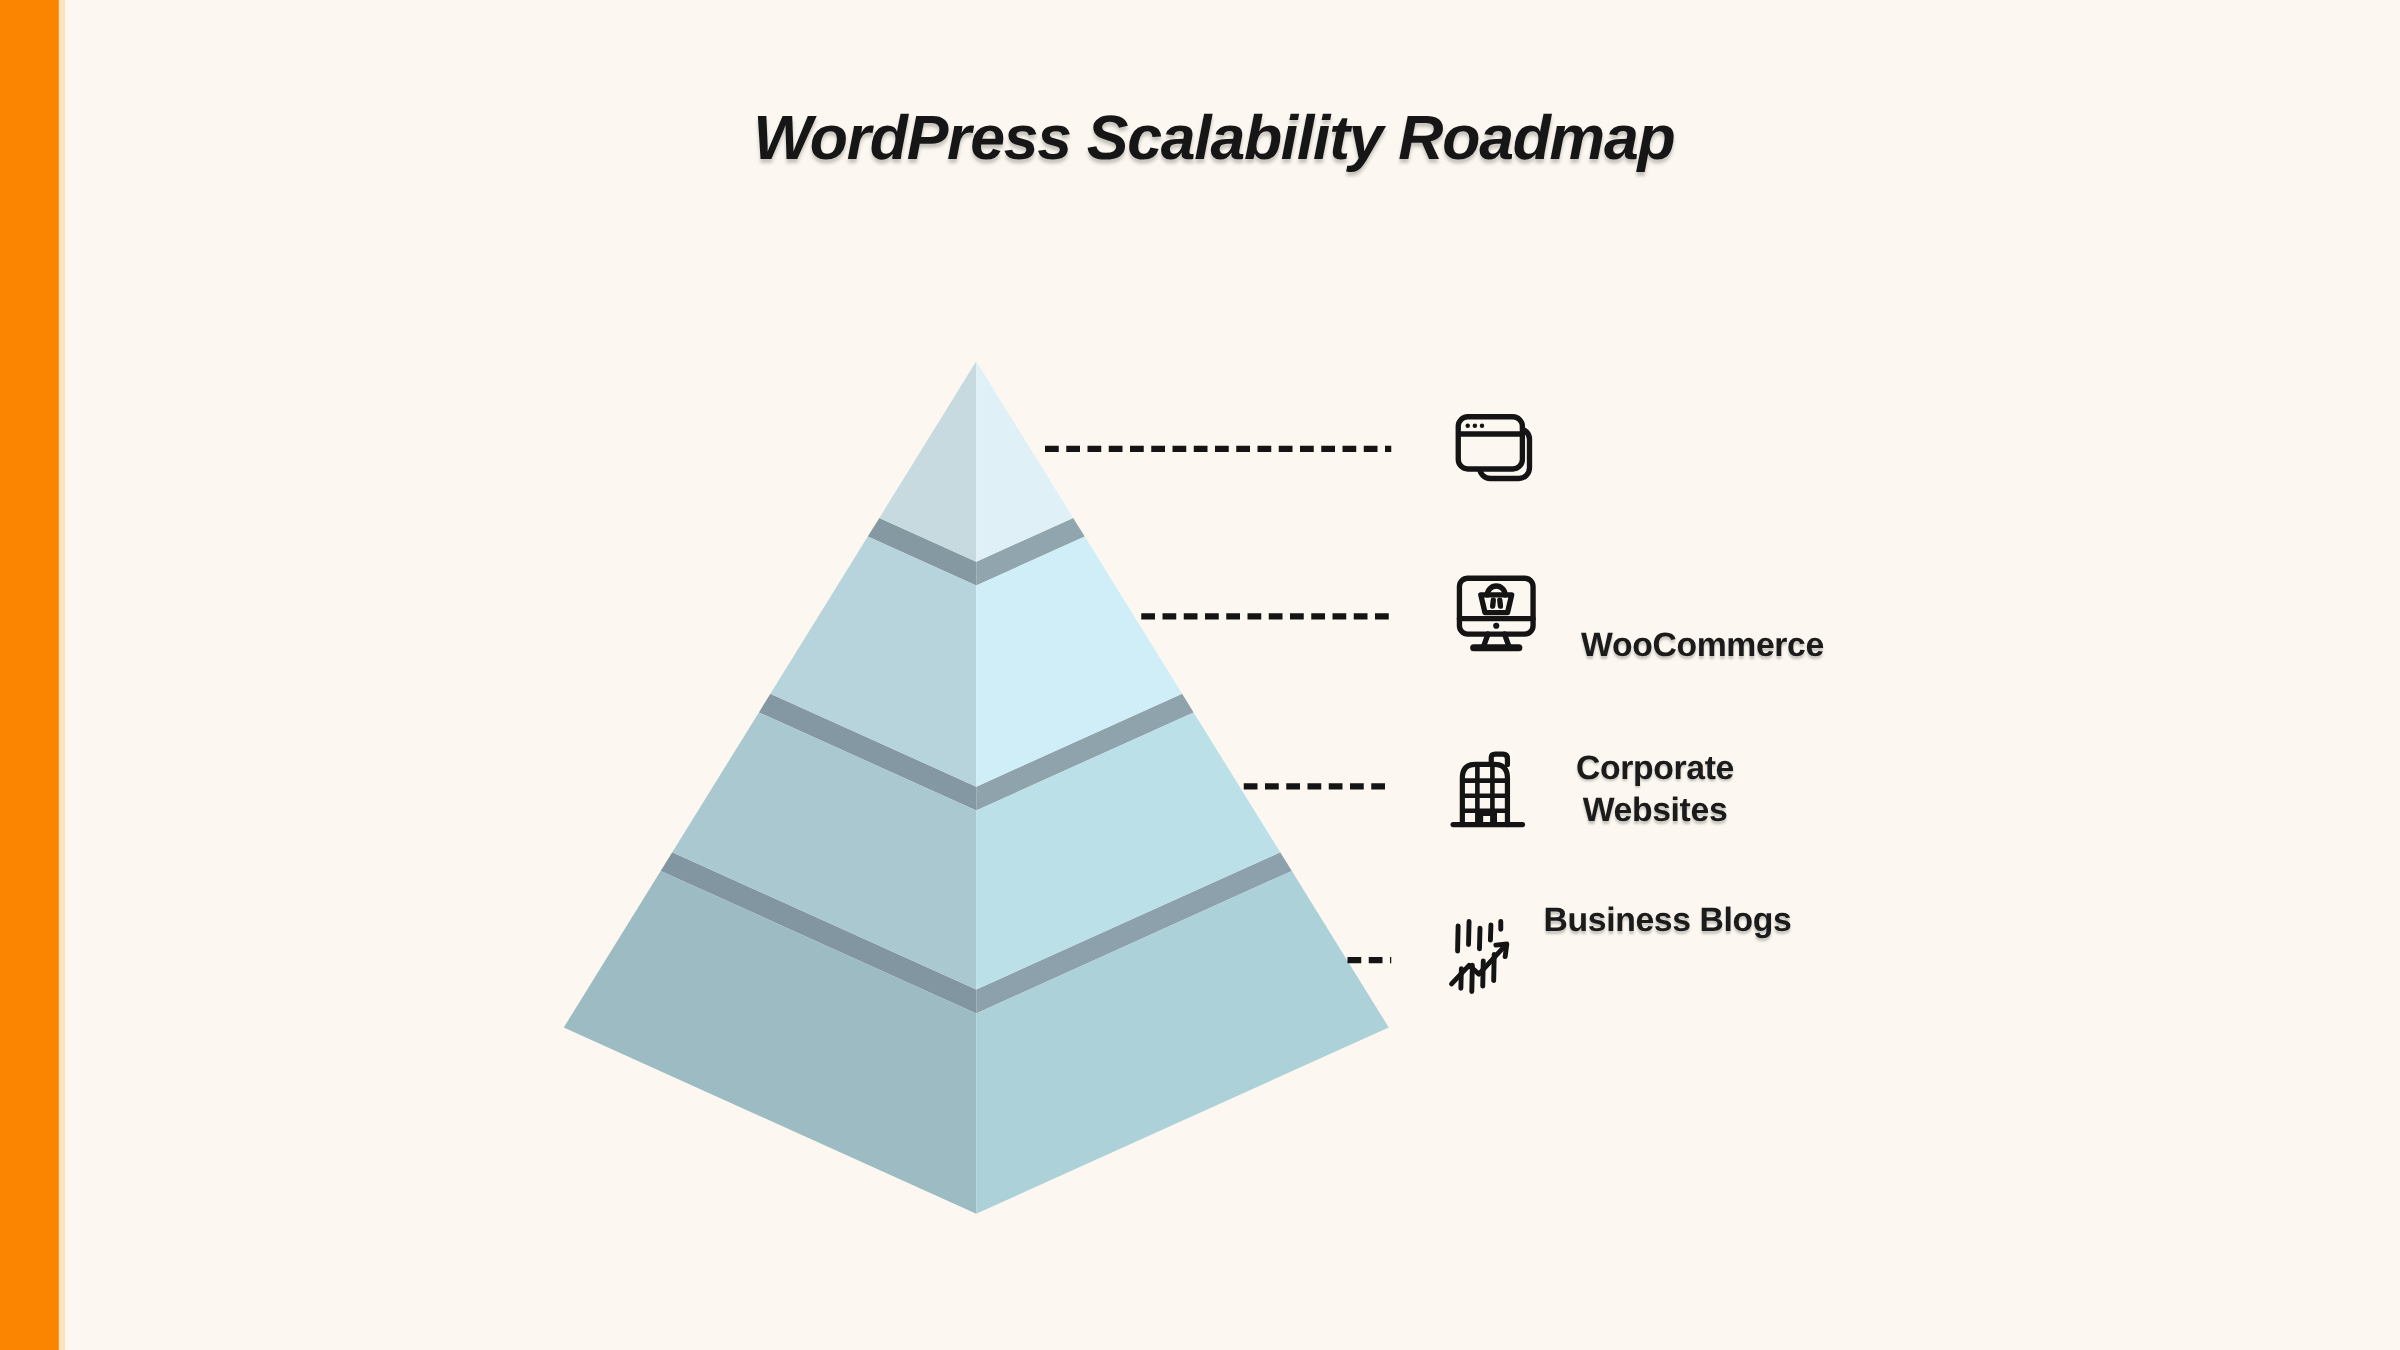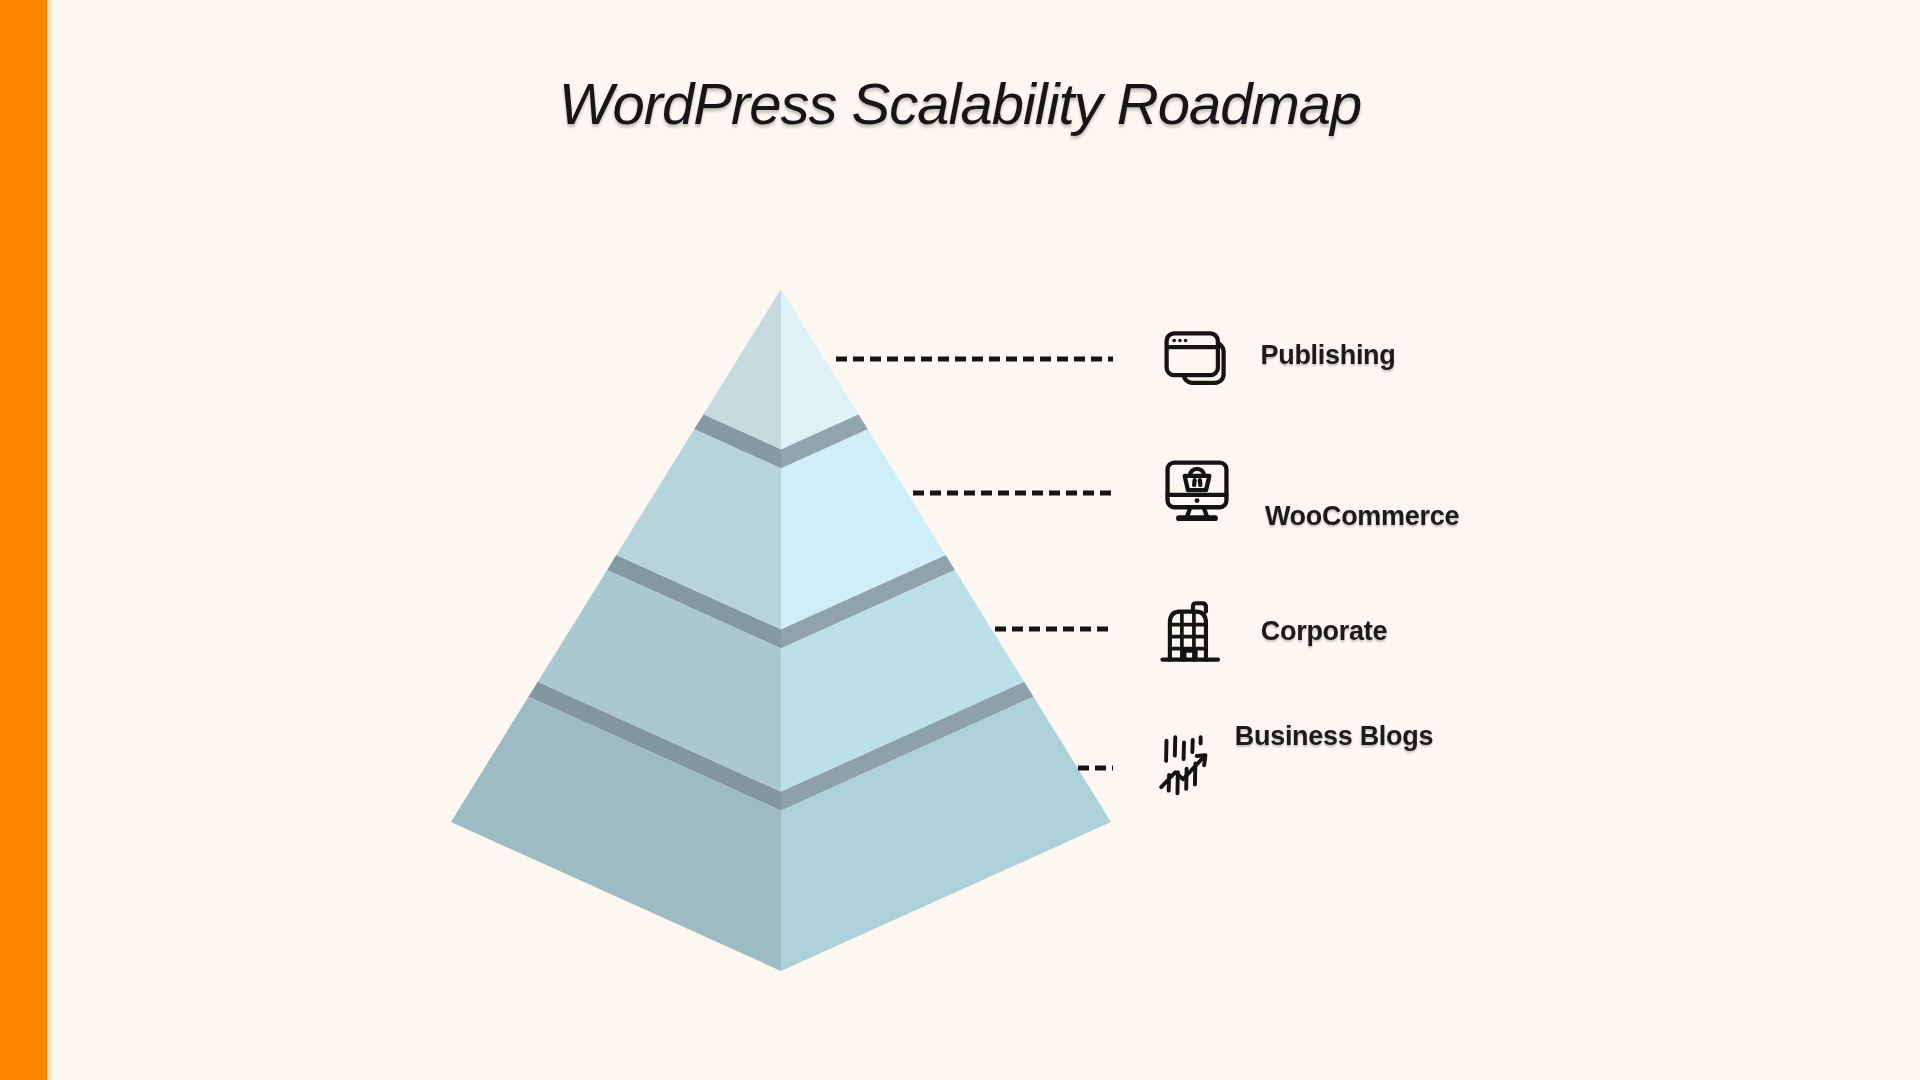--- a/index.html
+++ b/index.html
@@ -8,22 +8,22 @@
     background:var(--background,#fcf8f1);
     font-family:"Liberation Sans",sans-serif;
   }
   .accent-bar{
     position:absolute;left:0;top:0;width:47px;height:1080px;
     background:var(--accent_bar_color,#fb8500);
     border-right:5px solid var(--accent_bar_edge_color,#fbe3c0);
   }
   .page-title{
     position:absolute;left:960px;top:70px;transform:translateX(-50%);
-    white-space:nowrap;margin:0;
-    font-size:58px;font-weight:400;font-style:italic;letter-spacing:-1px;
+    white-space:nowrap;margin:11px;
+    font-size:50px;font-weight:700;font-style:italic;letter-spacing:-1px;
     color:var(--title_color,#161616);
     text-shadow:0 3px 3px rgba(0,0,0,0.22);
   }
   #pyramid-svg{position:absolute;left:0;top:0;width:1920px;height:1080px;}
   .callout-icon{position:absolute;}
   .icon-svg{fill:none;stroke:var(--icon_color,#141414);stroke-width:4.5;stroke-linecap:round;stroke-linejoin:round;}
   .icon-thin{stroke-width:4;}
   .icon-thick{stroke-width:6;}
   .icon-fill{fill:var(--icon_color,#141414);stroke:none;}
   .win-front{fill:var(--background,#fcf8f1);}
@@ -68,21 +68,20 @@
 
 <svg class="callout-icon" style="left:1159px;top:322px" width="76" height="76" viewBox="0 0 80 80">
   <rect class="icon-svg" x="26" y="22" width="42" height="42" rx="9"></rect>
   <rect class="icon-svg win-front" x="8" y="12" width="54" height="44" rx="8"></rect>
   <circle class="icon-fill" cx="16" cy="19.5" r="1.9"></circle>
   <circle class="icon-fill" cx="22" cy="19.5" r="1.9"></circle>
   <circle class="icon-fill" cx="28" cy="19.5" r="1.9"></circle>
   <path class="icon-svg" d="M10 26.5 H60"></path>
 </svg>
 <div class="callout-label" style="left:1168px;top:319px">
-  <span class="callout-line">Publishing</span>
 </div>
 
 <svg class="callout-icon" style="left:1159px;top:455px" width="76" height="76" viewBox="0 0 80 80">
   <rect class="icon-svg" x="9" y="8" width="62" height="47" rx="7"></rect>
   <path class="icon-svg" d="M9 42 H71"></path>
   <circle class="icon-fill" cx="40" cy="48" r="2.6"></circle>
   <path class="icon-svg" d="M33 55 L29.5 65 M47 55 L50.5 65"></path>
   <path class="icon-svg icon-thick" d="M21 66.5 H59"></path>
   <path class="icon-svg" d="M32.5 22 A7.5 7.5 0 0 1 47.5 22"></path>
   <path class="icon-svg" d="M27 22 H53 L49.5 37 H30.5 Z"></path>
@@ -96,20 +95,21 @@
 <svg class="callout-icon" style="left:1156px;top:594px" width="74" height="74" viewBox="0 0 80 80">
   <path class="icon-svg" d="M7 71 H67"></path>
   <path class="icon-svg" d="M15 71 V31 Q15 19 26 19 H43 Q54 19 54 31 V71"></path>
   <path class="icon-svg" d="M40 19 V13 Q40 10 43.5 10 H50 Q54 10 54 14 V19"></path>
   <path class="icon-svg icon-thin" d="M28 20 V71 M41 19 V71"></path>
   <path class="icon-svg icon-thin" d="M15 33 H54 M15 46 H54 M15 59 H54"></path>
   <path class="icon-svg icon-thin" d="M31 71 V61.5 H43 V71"></path>
 </svg>
 <div class="callout-label" style="left:1164px;top:595px">
   <span class="callout-line">Corporate</span>
+  <span class="callout-line">Websites</span>
 </div>
 
 <svg class="callout-icon" style="left:1156px;top:732px" width="70" height="70" viewBox="0 0 80 80">
   <path class="icon-svg" d="M12 10 L11.5 33 M22 6 L21.5 27 M32 12 L31.5 31 M42 9 L41.5 23 M51 6 L51 13"></path>
   <path class="icon-svg" d="M15 49 L14.5 67 M25 46 L24.5 70 M35 42 L34.5 65 M45 36 L44.5 60"></path>
   <path class="icon-svg" d="M6 63 L22 46 L31 54 L55 28"></path>
   <path class="icon-svg" d="M46.5 27.5 L56.5 26.5 L55 38"></path>
 </svg>
 <div class="callout-label" style="left:1174px;top:700px">
   <span class="callout-line">Business Blogs</span>

